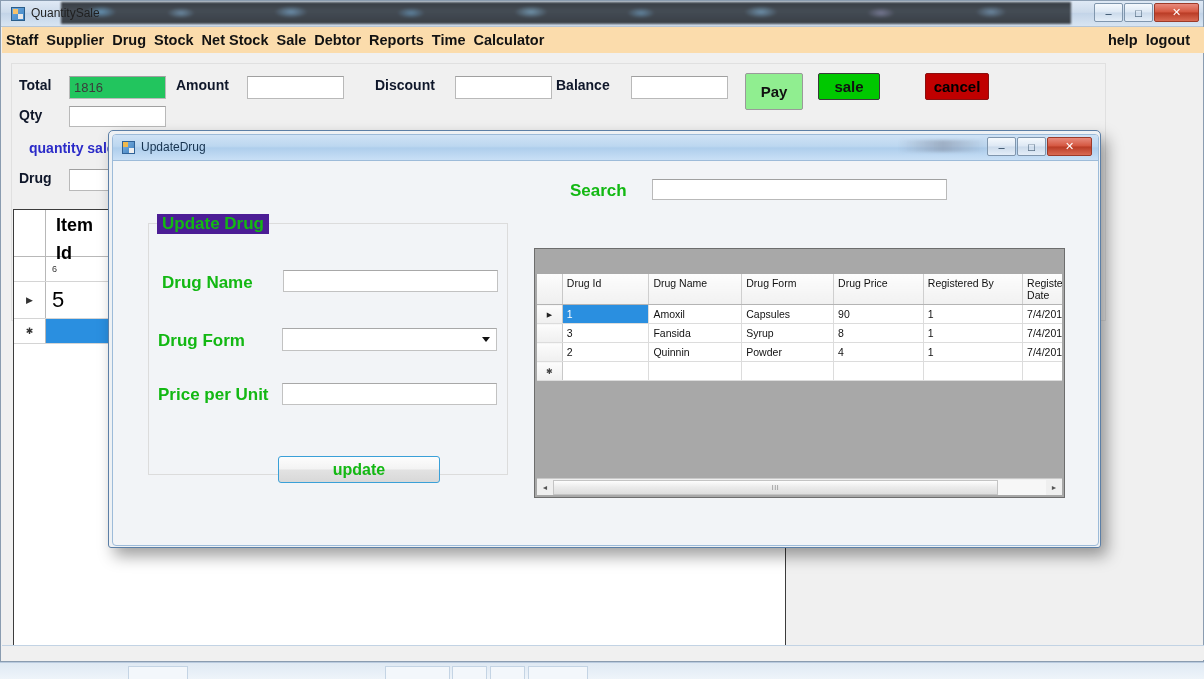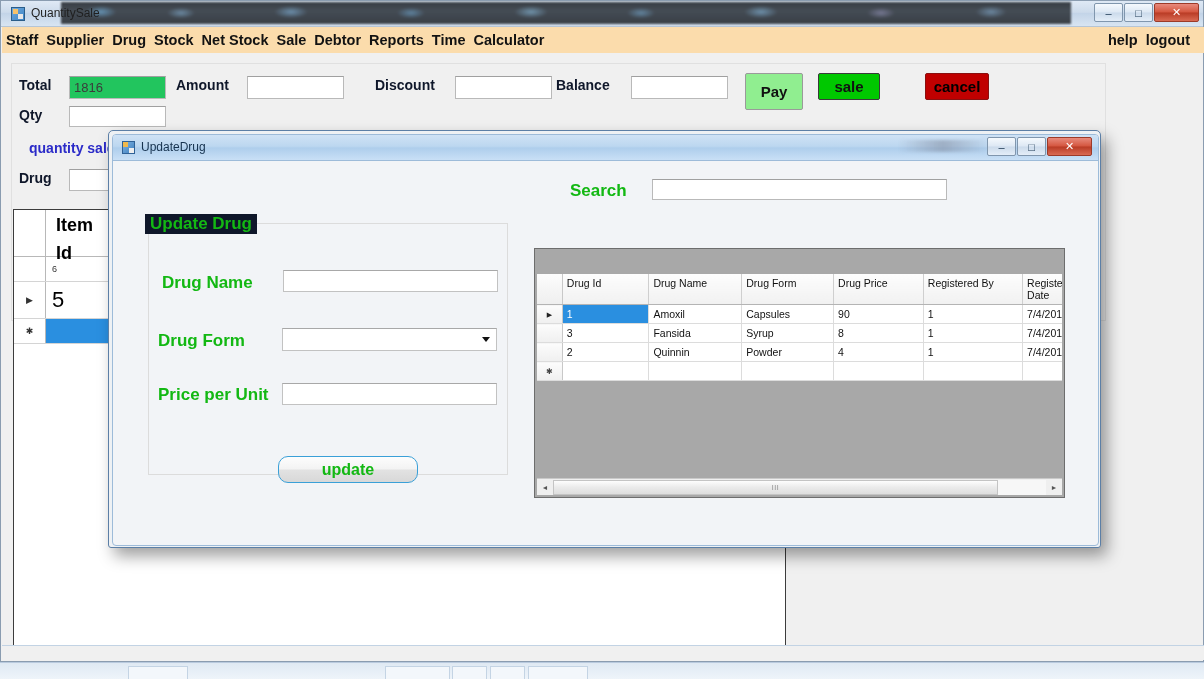--- a/index.html
+++ b/index.html
@@ -317,24 +317,24 @@
 
   .upd-group {
     position: absolute;
     left: 33px; top: 60px;
     width: 360px; height: 252px;
     border: 1px solid #dcdcdc;
     box-sizing: border-box;
   }
   .upd-group-title {
     position: absolute;
-    left: 30px; top: 51px;
+    left: 42px; top: 51px;
     font-size: 17px; font-weight: bold;
     color: #13b813;
-    background: #0f172a;
+    background: #4c1d95;
     padding: 0 5px;
   }
   .dlg-label {
     position: absolute;
     font-size: 17px; font-weight: bold;
     color: #13b813;
     white-space: nowrap;
   }
   .dlg-input {
     position: absolute;
@@ -356,23 +356,23 @@
     position: absolute;
     right: 6px; top: 8px;
     width: 0; height: 0;
     border-left: 4px solid transparent;
     border-right: 4px solid transparent;
     border-top: 5px solid #111;
   }
   .update-btn {
     position: absolute;
     left: 163px; top: 293px;
-    width: 140px; height: 27px;
+    width: 162px; height: 27px;
     border: 1px solid #3aa0d8;
-    border-radius: 10px;
+    border-radius: 3px;
     background: linear-gradient(to bottom,#fdfdfd 0%,#f3f3f3 48%,#e2e2e2 52%,#d8d8d8 100%);
     box-sizing: border-box;
     display: flex; align-items: center; justify-content: center;
     font-size: 16px; font-weight: bold; color: #13b813;
   }
 
   
   .dgv {
     position: absolute;
     left: 419px; top: 85px;

